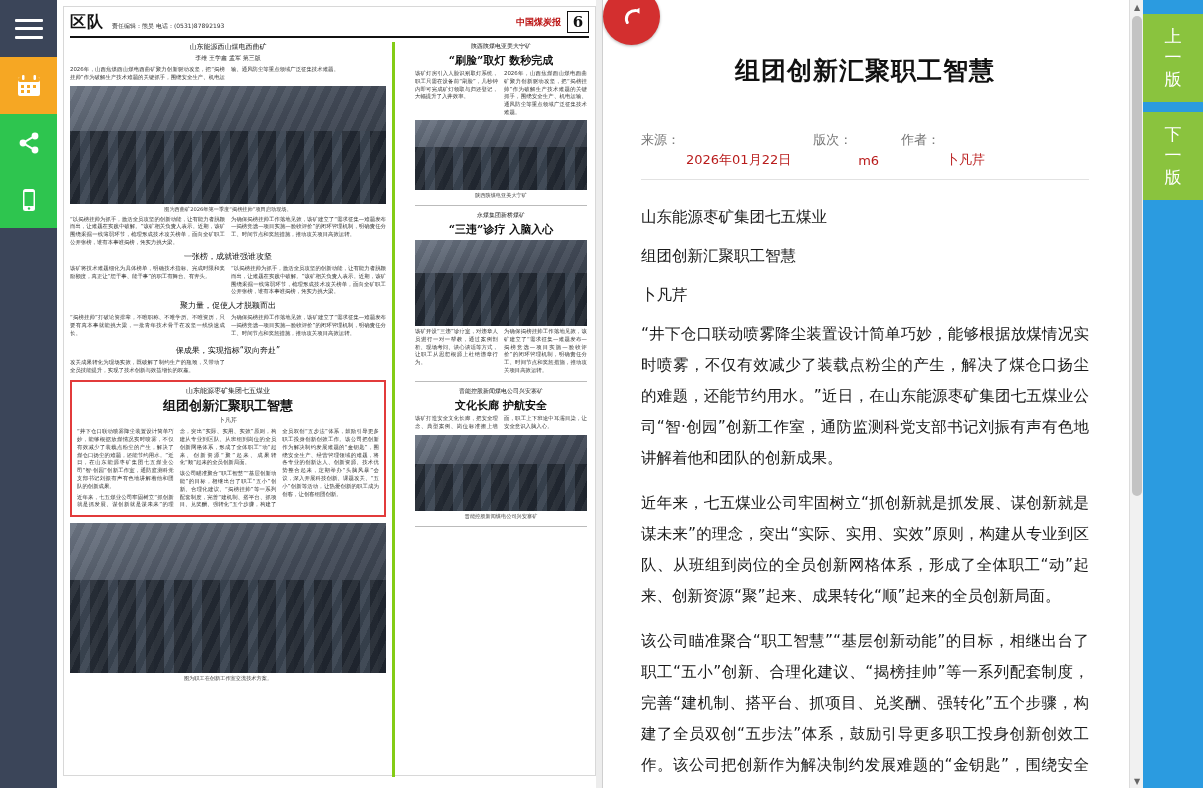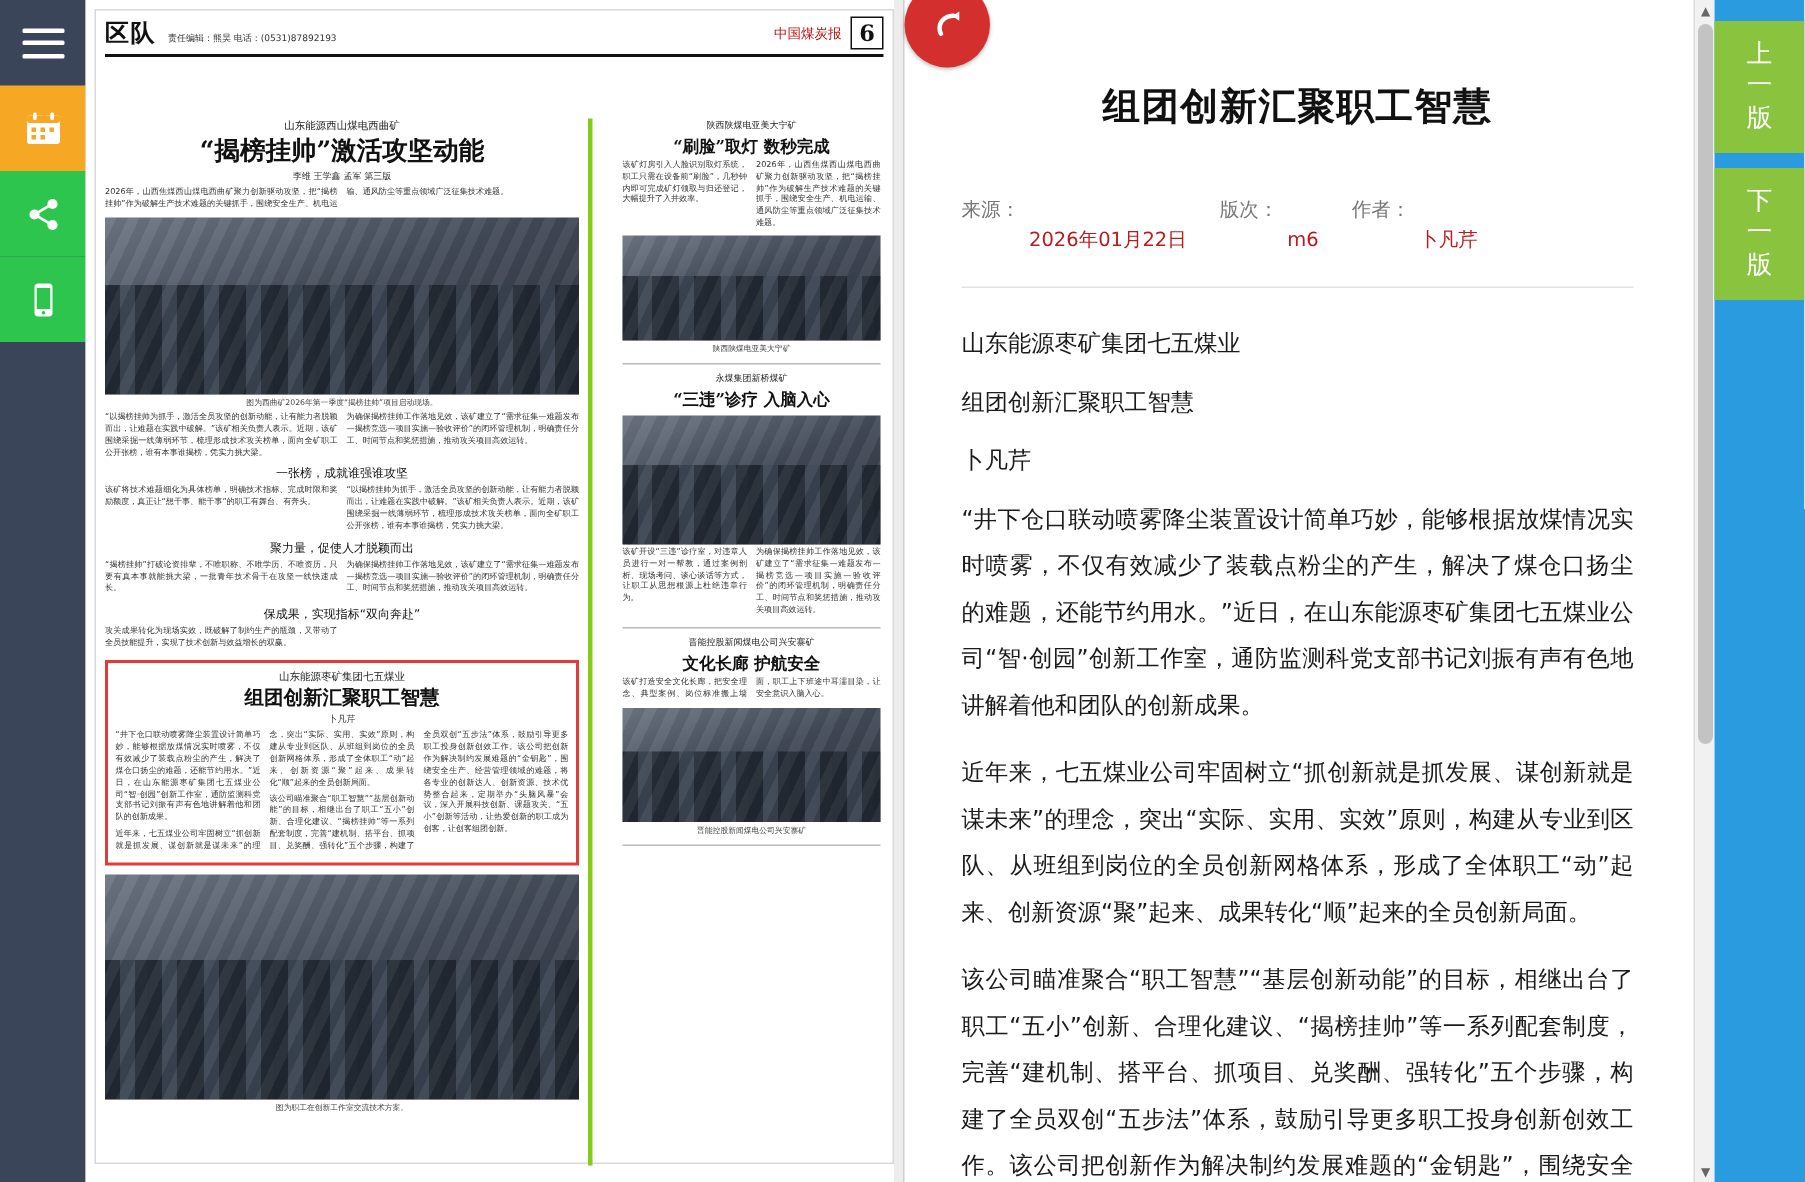--- a/index.html
+++ b/index.html
@@ -61,30 +61,30 @@
     padding-bottom: 3px;
     margin-bottom: 4px;
   }
   .masthead-left { display: flex; align-items: flex-end; gap: 8px; }
   .masthead-title {
     font-size: 16px; font-weight: 700; color: #111; letter-spacing: 1px;
     font-family: "DejaVu Serif", serif;
   }
   .masthead-sub { font-size: 6px; color: #333; line-height: 1.5; padding-bottom: 3px; }
   .masthead-right { display: flex; align-items: center; gap: 6px; }
-  .masthead-brand { font-size: 9px; color: #b11; font-weight: 400; font-family: "DejaVu Serif", serif;}
+  .masthead-brand { font-size: 9px; color: #b11; font-weight: 700; font-family: "DejaVu Serif", serif;}
   .page-num-box {
     width: 22px; height: 22px; border: 1px solid #111;
     display: flex; align-items: center; justify-content: center;
     font-size: 15px; font-weight: 700; color: #111;
     font-family: "DejaVu Serif", serif;
   }
 
   .cols { display: flex; gap: 6px; height: 735px; }
-  .col { position: relative; margin-top: 37px; }
+  .col { position: relative; }
   .col-left { width: 316px; }
   .col-right { width: 195px; border-left: 3px solid #84cc16; padding-left: 20px; }
 
   .art { margin-bottom: 6px; position: relative; }
   .art-kicker { font-size: 7px; color: #222; text-align: center; margin-bottom: 2px; }
   .art-head {
     font-size: 17px; font-weight: 700; color: #111; text-align: center;
     font-family: "DejaVu Serif", serif; line-height: 1.2; margin: 2px 0 2px;
   }
   .art-head.small { font-size: 13px; }
@@ -151,21 +151,21 @@
   }
   .reader-title {
     font-size: 25px; font-weight: 700; color: #111;
     text-align: center; letter-spacing: 1px;
     font-family: "DejaVu Serif", serif;
     margin: 20px 0 24px;
   }
   .reader-meta {
     display: flex; align-items: center; gap: 22px;
     font-size: 13px; color: #555;
-    padding-bottom: 22px;
+    padding-bottom: 10px;
     border-bottom: 1px solid #e2e2e2;
     margin-bottom: 22px;
   }
   .reader-meta .label { color: #777; }
   .reader-meta .value { color: #b91c1c; margin-top: 40px; }
   .meta-group { display: flex; gap: 6px; align-items: center; }
   .reader-body p {
     font-size: 15.5px; line-height: 2.0; color: #1a1a1a;
     margin: 0 0 14px; text-align: justify;
     font-family: "DejaVu Sans", sans-serif;
@@ -284,21 +284,20 @@
           <div class="page-num-box">6</div>
         </div>
       </div>
 
       <div class="cols">
 
         <div class="col col-left">
 
           <div class="art">
             <div class="art-kicker">山东能源西山煤电西曲矿</div>
-            <div class="art-head">“揭榜挂帅”激活攻坚动能</div>
             <div class="art-byline">李维    王学鑫    孟军    第三版</div>
 
             <div class="txtcols c2">
               <p>2026年，山西焦煤西山煤电西曲矿聚力创新驱动攻坚，把“揭榜挂帅”作为破解生产技术难题的关键抓手，围绕安全生产、机电运输、通风防尘等重点领域广泛征集技术难题。</p>
             </div>
 
             <div class="photo p1">
               <div class="fig-people"></div>
             </div>
             <div class="photo-cap">图为西曲矿2026年第一季度“揭榜挂帅”项目启动现场。</div>

